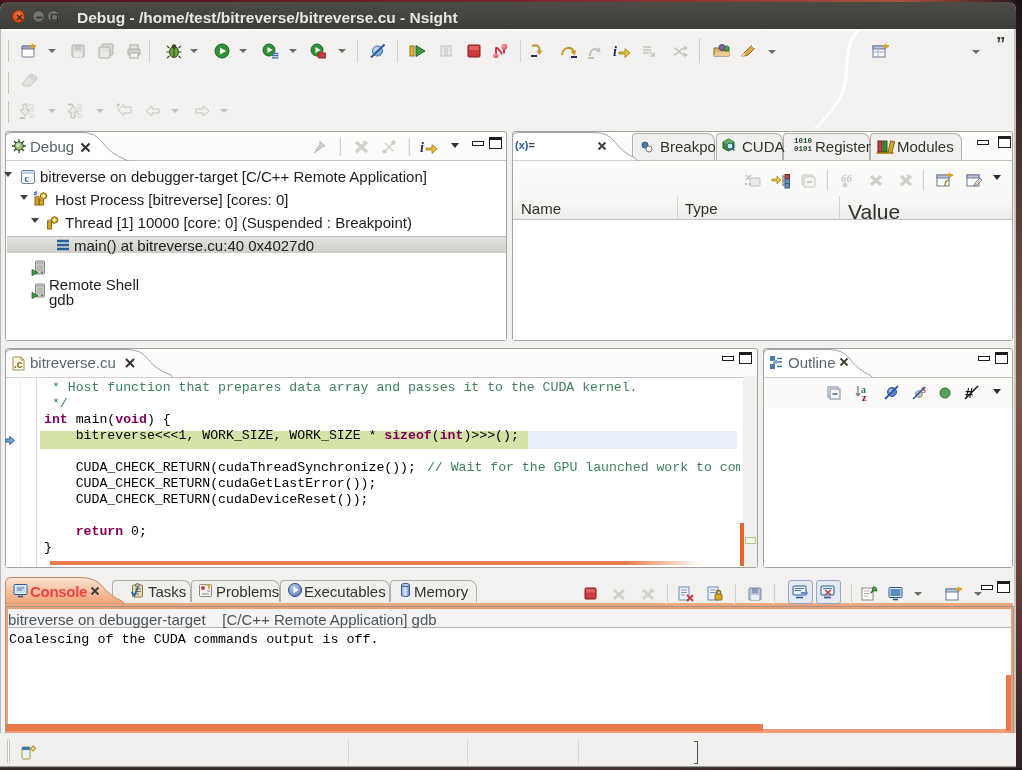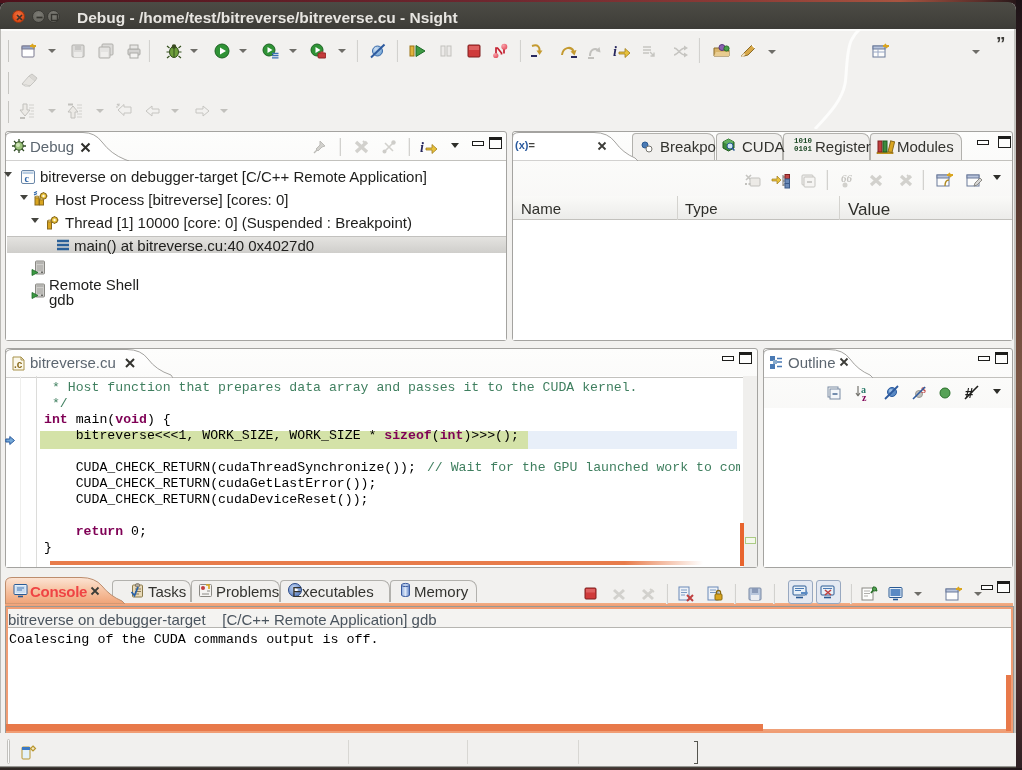--- a/index.html
+++ b/index.html
@@ -410,21 +410,21 @@
     <svg class="ic" style="left:966px;top:172px" width="17" height="16">
         <rect x="1" y="3" width="12" height="11" fill="#fdfdfc" stroke="#6a7a9a"></rect>
         <rect x="1" y="3" width="12" height="3" fill="#b8c4dc" stroke="#6a7a9a"></rect>
         <path d="M14 6 L9 11 L8 14 L11 13 L16 8 Z" fill="#d8d7d5" stroke="#76756f" stroke-width="0.8"></path>
       </svg>
     <div class="abs ddb" style="left:993px;top:175px"></div>
 
     <div class="abs" style="left:513px;top:196px;width:499px;height:24px;background:linear-gradient(180deg,#fafaf8,#ececea);border-bottom:1px solid #c2c1bd"></div>
     <div class="abs" style="left:521px;top:200px;font-size:15px;color:#2e2e2a">Name</div>
     <div class="abs" style="left:685px;top:200px;font-size:15px;color:#2e2e2a">Type</div>
-    <div class="abs" style="left:848px;top:200px;font-size:17px;color:#2e2e2a">Value</div>
+    <div class="abs" style="left:848px;top:200px;font-size:21px;color:#2e2e2a">Value</div>
     <div class="abs" style="left:677px;top:196px;width:1px;height:24px;background:#d4d3cf"></div>
     <div class="abs" style="left:839px;top:196px;width:1px;height:24px;background:#d4d3cf"></div>
     <div class="abs" style="left:513px;top:220px;width:499px;height:120px;background:#fff"></div>
   </div>
   <div class="grp" id="view-editor">
     <div class="abs" style="left:5px;top:348px;width:753px;height:220px;border:1px solid #a4a3a0;border-radius:3px;background:linear-gradient(180deg,#fdfdfc,#f0efed 90%)"></div>
     <div class="abs" style="left:6px;top:376px;width:751px;height:191px;background:#fff"></div>
     <div class="abs" style="left:170px;top:377px;width:587px;height:1px;background:#c2c1bd"></div>
 
     <svg class="abs" style="left:5px;top:348px" width="168" height="30">
@@ -572,21 +572,21 @@
     <svg class="ic" style="left:287px;top:582px" width="16" height="16">
         <defs>
           <radialGradient id="exg" cx="0.4" cy="0.3" r="0.9">
             <stop offset="0" stop-color="#b8cdf0"></stop>
             <stop offset="1" stop-color="#4a72b8"></stop>
           </radialGradient>
         </defs>
         <circle cx="8" cy="8" r="6.5" fill="url(#exg)" stroke="#2a4a88"></circle>
         <path d="M6.5 4.5 L11.5 8 L6.5 11.5 Z" fill="#fff"></path>
       </svg>
-    <div class="tab" style="left:292px;top:583px">Executables</div>
+    <div class="tab" style="left:304px;top:583px">Executables</div>
     <svg class="ic" style="left:399px;top:582px" width="13" height="16">
         <defs>
           <linearGradient id="memg" x1="0" y1="0" x2="1" y2="0">
             <stop offset="0" stop-color="#8aa8dc"></stop>
             <stop offset="0.5" stop-color="#dde8f8"></stop>
             <stop offset="1" stop-color="#5a7ec4"></stop>
           </linearGradient>
         </defs>
         <path d="M2.5 3 L10.5 3 L10.5 13 Q10.5 14.5 6.5 14.5 Q2.5 14.5 2.5 13 Z" fill="url(#memg)" stroke="#3a5a9e"></path>
         <ellipse cx="6.5" cy="3" rx="4" ry="1.6" fill="#b8ccec" stroke="#3a5a9e"></ellipse>

